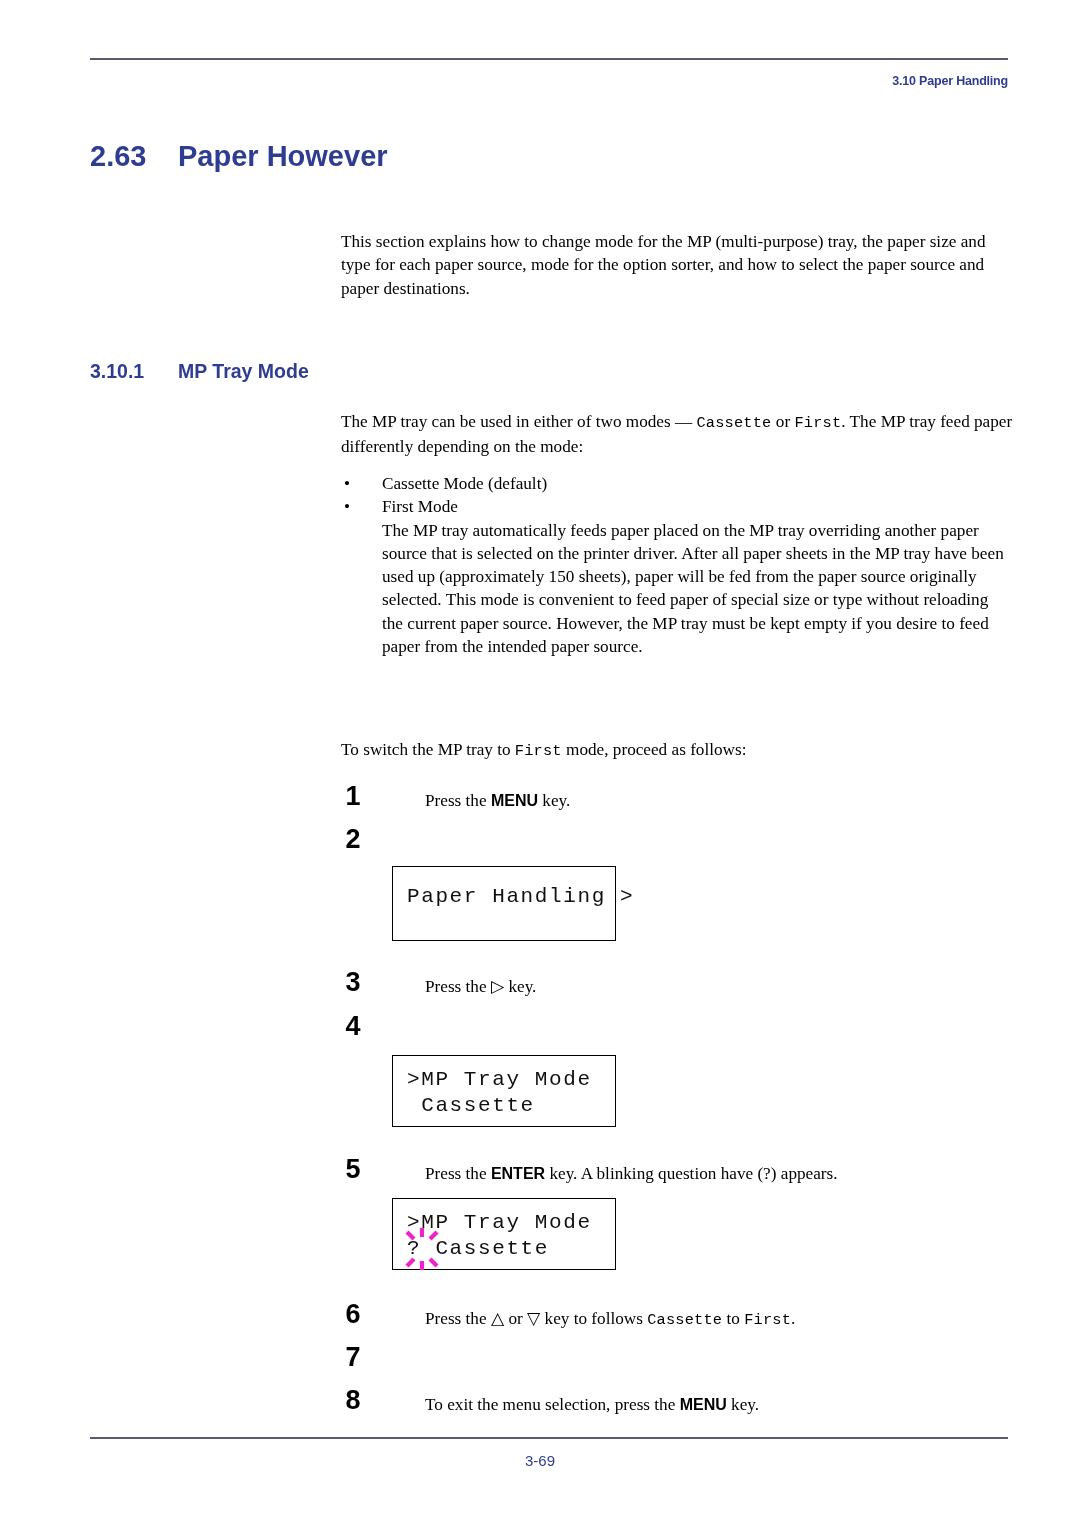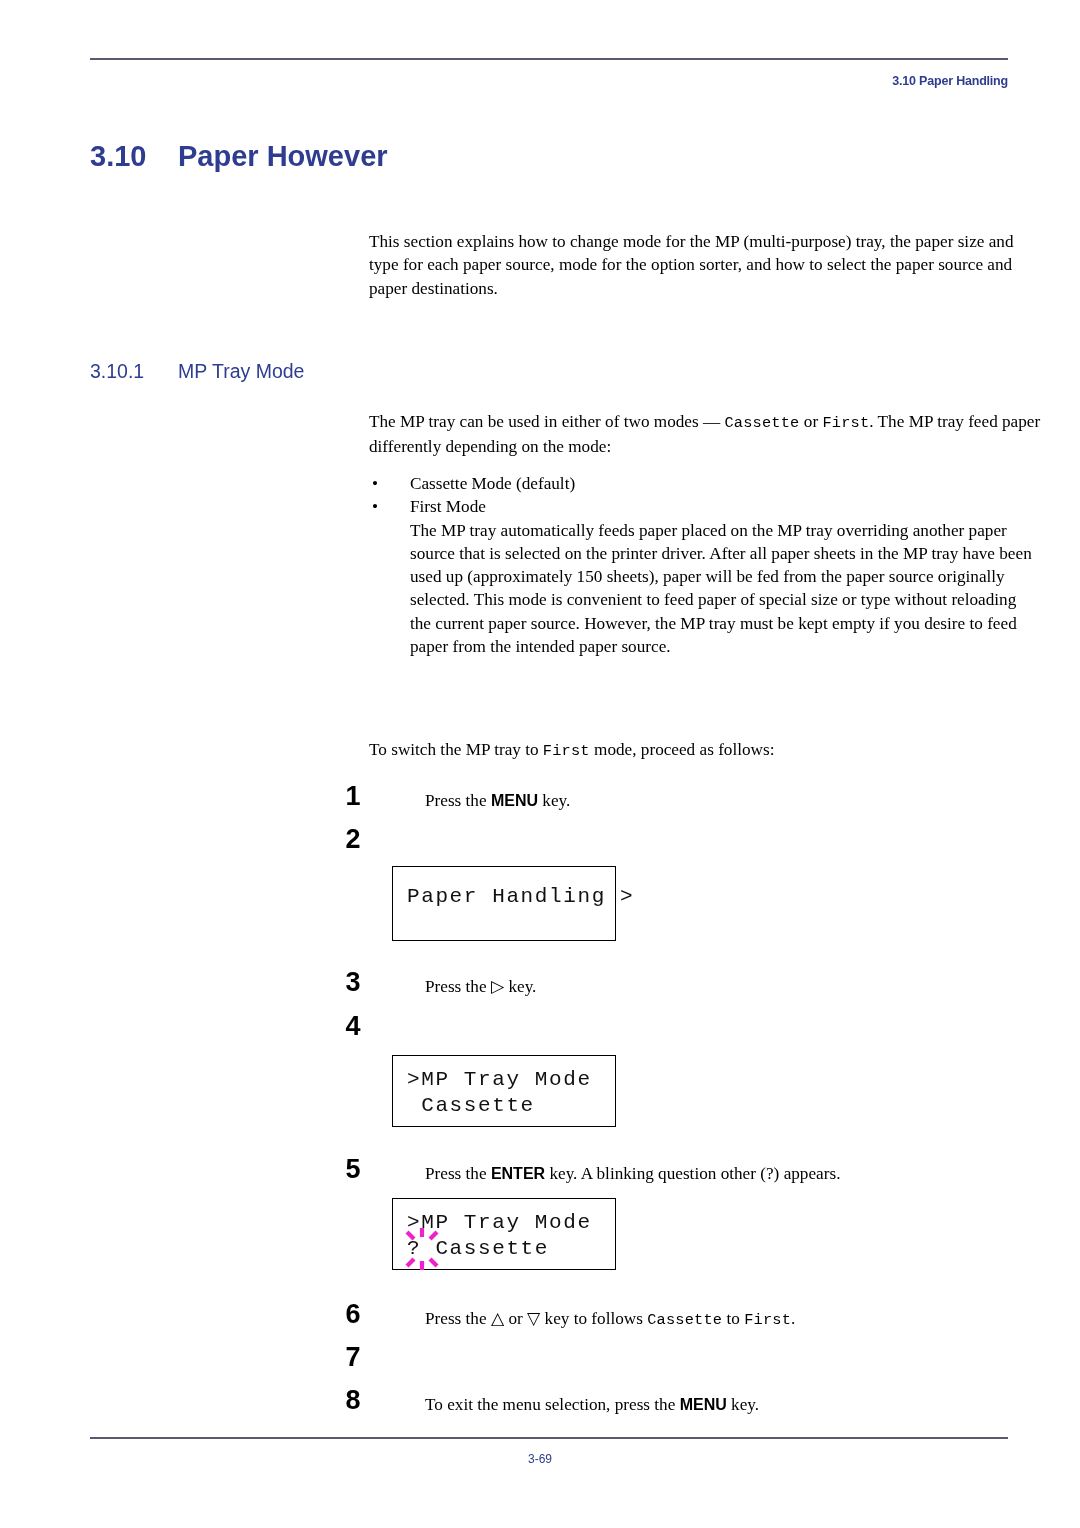--- a/index.html
+++ b/index.html
@@ -52,33 +52,32 @@
     color: #2e3d8f;
     white-space: nowrap;
   }
   .h1 .num { display: inline-block; width: 88px; }
 
   .h2 {
     position: absolute;
     left: 90px;
     top: 360px;
     font-family: "Liberation Sans", sans-serif;
-    font-weight: normal;
+    font-weight: bold;
     font-size: 19.5px;
     color: #2e3d8f;
     white-space: nowrap;
   }
   .h2 .num { display: inline-block; width: 88px; }
 
   
   .col {
     position: absolute;
     left: 341px;
     width: 672px;
-    margin-left: 28px;
   }
   .para {
     font-family: "Liberation Serif", serif;
     font-size: 17.2px;
     line-height: 23.3px;
     text-align: left;
     color: #000;
   }
   .mono {
     font-family: "Liberation Mono", monospace;
@@ -178,34 +177,34 @@
     height: 2px;
     background: #5a5a6e;
   }
   .footer-page {
     position: absolute;
     top: 1452px;
     left: 0;
     width: 1080px;
     text-align: center;
     font-family: "Liberation Sans", sans-serif;
-    font-size: 12px;
+    font-size: 15px;
     color: #2e3d8f;
   }
 </style>
 </head>
 <body>
 
 <div class="page">
 
   <div class="header-rule"></div>
   <div class="header-text">3.10 Paper Handling</div>
 
   <div class="h1">
-    <span class="num">3.10</span><span>Paper However</span>
+    <span class="num">2.63</span><span>Paper However</span>
   </div>
 
   <div class="col para" style="top:230px;">This section explains how to change mode for the MP (multi-purpose) tray, the paper size and type for each paper source, mode for the option sorter, and how to select the paper source and paper destinations.</div>
 
   <div class="h2">
     <span class="num">3.10.1</span><span>MP Tray Mode</span>
   </div>
 
   <div class="col para" style="top:410px;">
     <span>The MP tray can be used in either of two modes — </span><span class="mono">Cassette</span><span> or </span><span class="mono">First</span><span>. The MP tray feed paper differently depending on the mode:</span>
@@ -255,21 +254,21 @@
   </div>
 
   <div class="lcd" style="left:392px; top:1055px; width:224px; height:72px;">
     <div class="lcd-line" style="margin:11px 0 0 14px;">&gt;MP Tray Mode</div>
     <div class="lcd-line" style="margin:0 0 0 14px;"> Cassette</div>
   </div>
 
   <div class="step" style="top:1163px;">
     <div class="step-num">5</div>
     <div class="step-text">
-      <span>Press the </span><span class="sans-bold">ENTER</span><span> key. A blinking question other (?) appears.</span>
+      <span>Press the </span><span class="sans-bold">ENTER</span><span> key. A blinking question have (?) appears.</span>
     </div>
   </div>
 
   <div class="lcd" style="left:392px; top:1198px; width:224px; height:72px;">
     <div class="lcd-line" style="margin:11px 0 0 14px;">&gt;MP Tray Mode</div>
     <div class="lcd-line" style="margin:0 0 0 14px;">? Cassette</div>
     <div class="blink-wrap">
       <svg width="40" height="44" viewBox="0 0 40 44" xmlns="http://www.w3.org/2000/svg">
         <g stroke="#ee22cc" stroke-width="4.2" stroke-linecap="butt">
 

